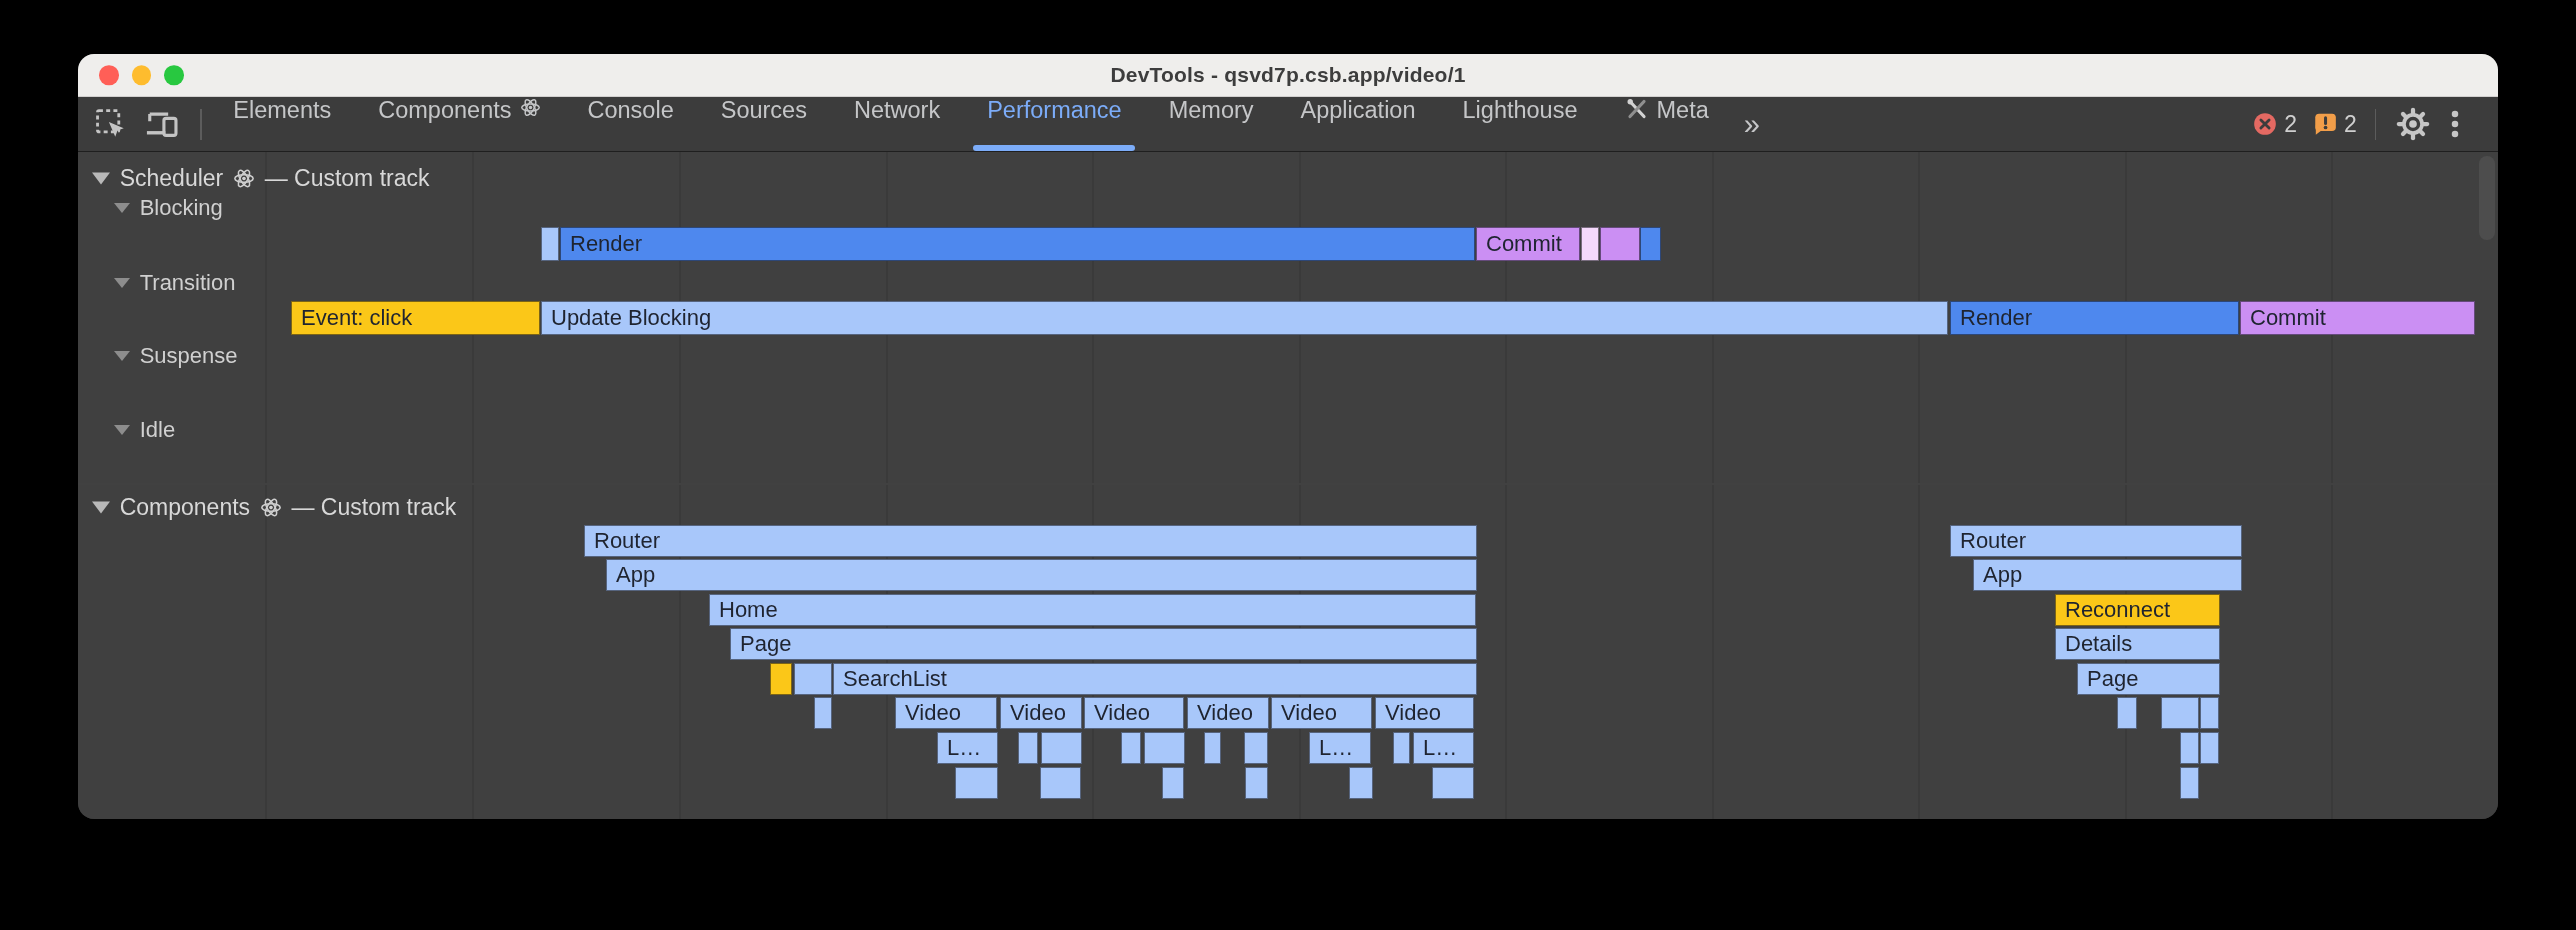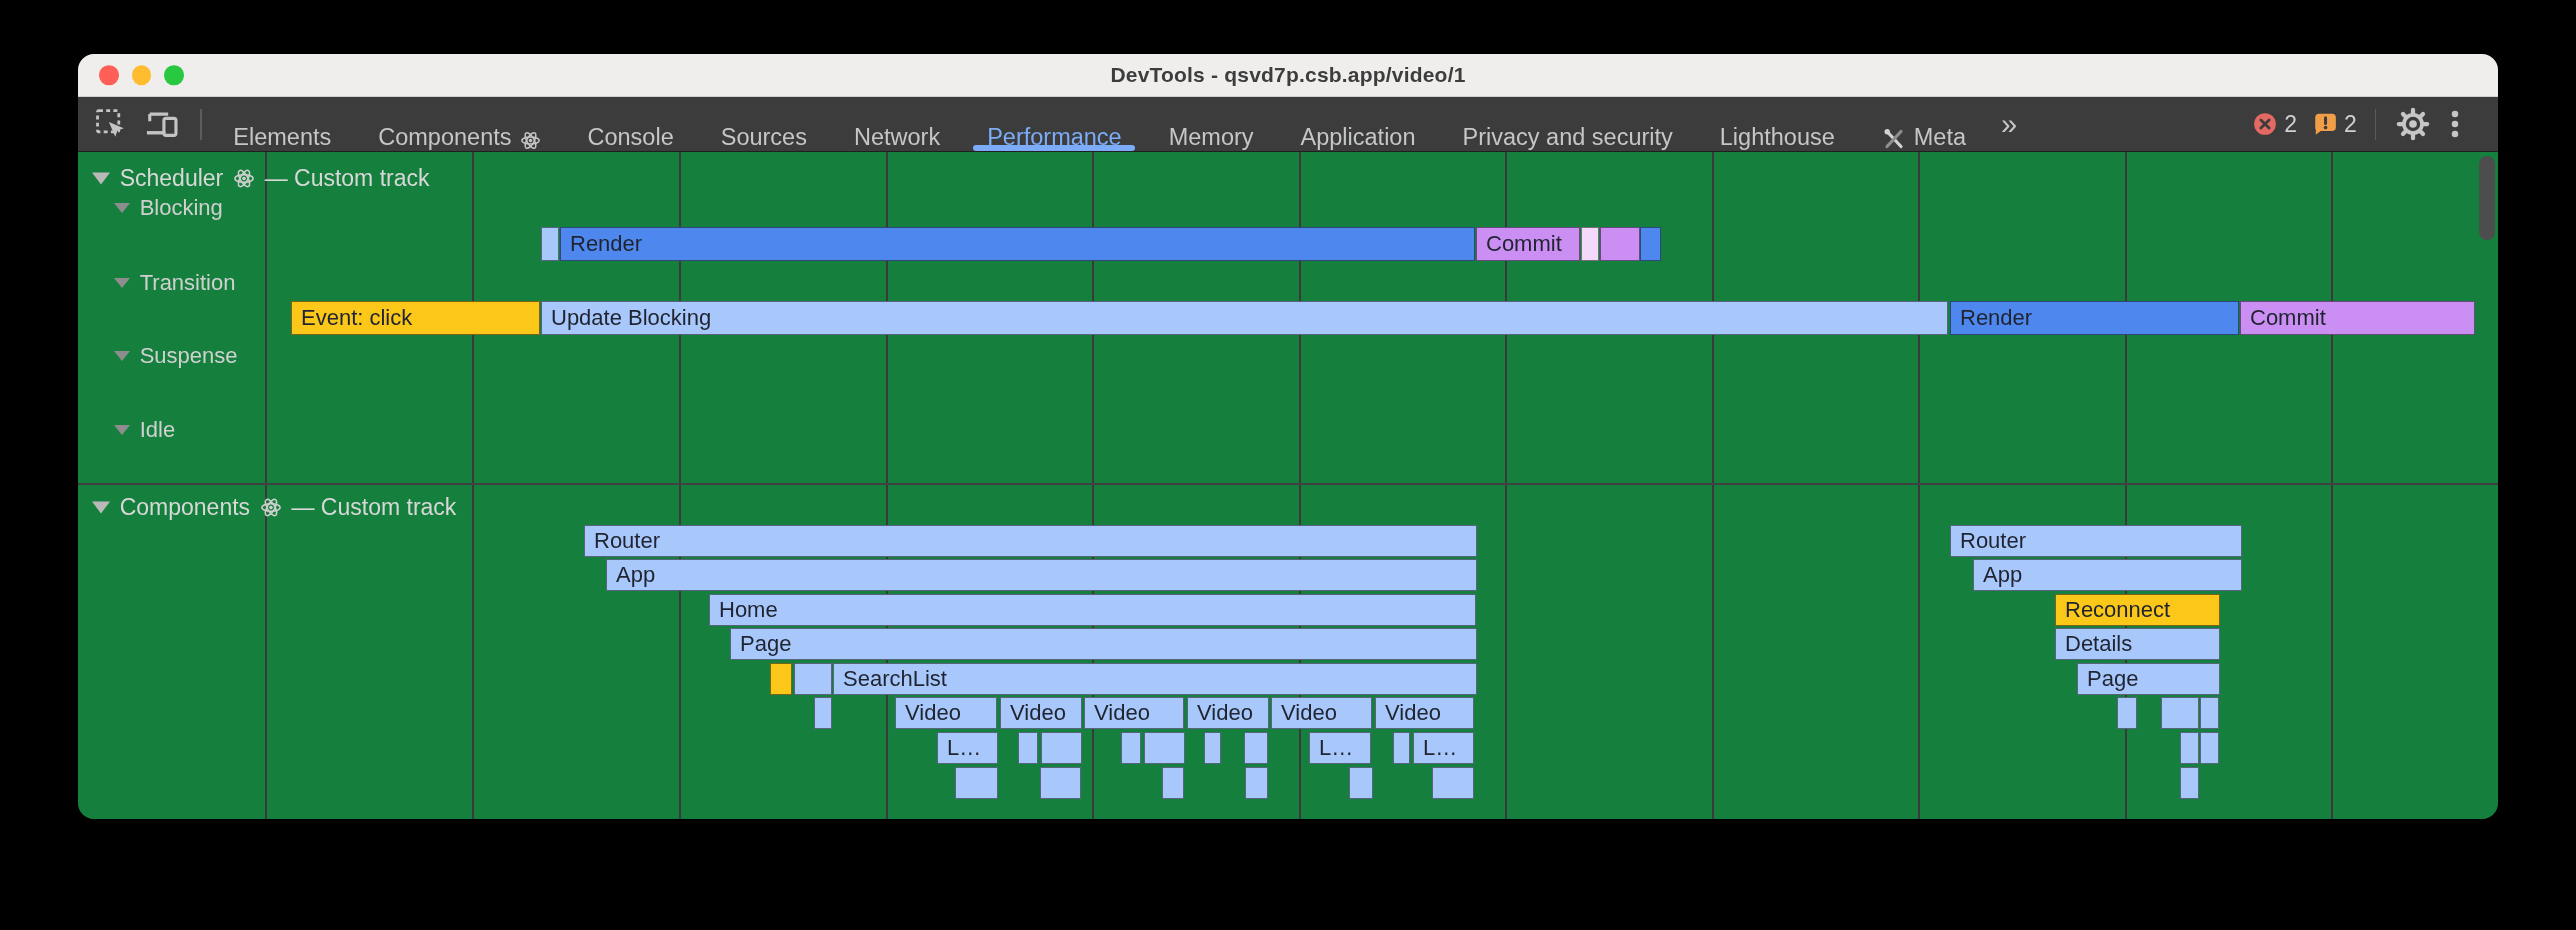--- a/index.html
+++ b/index.html
@@ -29,35 +29,35 @@
   .wtitle{font-size:21px;font-weight:700;color:#3d3d3d;letter-spacing:0.2px;}
   
   .toolbar{
     height:54px;flex:0 0 54px;background:#3c3c3c;border-bottom:1.6px solid #1f1f1f;
     display:flex;align-items:center;padding:0 29px 0 16px;position:relative;
   }
   .tbicon{display:flex;align-items:center;justify-content:center;margin-right:16px;cursor:pointer;}
   .tb-sep{width:1.6px;height:31px;background:#5c5c5c;margin:0 8px 0 3.2px;}
   .tabstrip{display:flex;align-items:stretch;height:54px;}
   .tab{
-    display:flex;align-items:flex-end;gap:8px;padding:0 23.5px;position:relative;
+    display:flex;align-items:flex-start;gap:8px;padding:0 23.5px;position:relative;
     font-size:23.5px;color:#c5c6c8;white-space:nowrap;cursor:pointer;
   }
   .tab.selected{color:#7cacf8;}
   .tab.selected::after{
     content:"";position:absolute;left:9.7px;right:9.7px;bottom:0;height:6.5px;
     border-radius:6.5px 6.5px 6.5px 6.5px;background:#7cacf8;
   }
   .more-tabs{font-size:29px;color:#c5c6c8;padding:0 11.4px;display:flex;align-items:center;cursor:pointer;}
   .tb-spacer{flex:1;}
   .badge{display:flex;align-items:center;gap:6.5px;margin-right:14.6px;cursor:pointer;}
   .badge .cnt{font-size:23px;color:#cfcfcf;}
   .gear,.kebab{display:flex;align-items:center;justify-content:center;margin-left:11.4px;cursor:pointer;}
   
-  .panel{position:relative;flex:1;background:#15803d;overflow:hidden;}
+  .panel{position:relative;flex:1;background:#404040;overflow:hidden;}
   .gridline{position:absolute;top:0;bottom:0;width:1.6px;background:#3a3a3a;}
   .track-separator{position:absolute;left:0;right:0;height:1.6px;background:#414141;}
   .track-header{
     position:absolute;display:flex;align-items:center;gap:9.7px;
     font-size:23px;color:#d8d8d8;transform:translateY(-50%);white-space:nowrap;cursor:pointer;
   }
   .tri{width:0;height:0;border-left:9.7px solid transparent;border-right:9.7px solid transparent;
        border-top:12px solid #b9b9b9;display:inline-block;}
   .lane-label{
     position:absolute;display:flex;align-items:center;gap:9.7px;
@@ -132,23 +132,20 @@
           <span>Network</span>
         </div>
         <div class="tab selected">
           <span>Performance</span>
         </div>
         <div class="tab">
           <span>Memory</span>
         </div>
         <div class="tab">
           <span>Application</span>
-        </div>
-        <div class="tab">
-          <span>Privacy and security</span>
         </div>
         <div class="tab">
           <span>Lighthouse</span>
         </div>
         <div class="tab">
           <span style="display: flex;">
             <svg width="24" height="24" viewBox="0 0 24 24">
               <path d="M5 4.5 L19 19.5" stroke="#d2d2d2" stroke-width="3.2" stroke-linecap="round"></path>
               <path d="M19 4.5 L5 19.5" stroke="#8f8f8f" stroke-width="3.2" stroke-linecap="round"></path>
               <circle cx="5.2" cy="4.8" r="2.7" fill="#d2d2d2"></circle>

